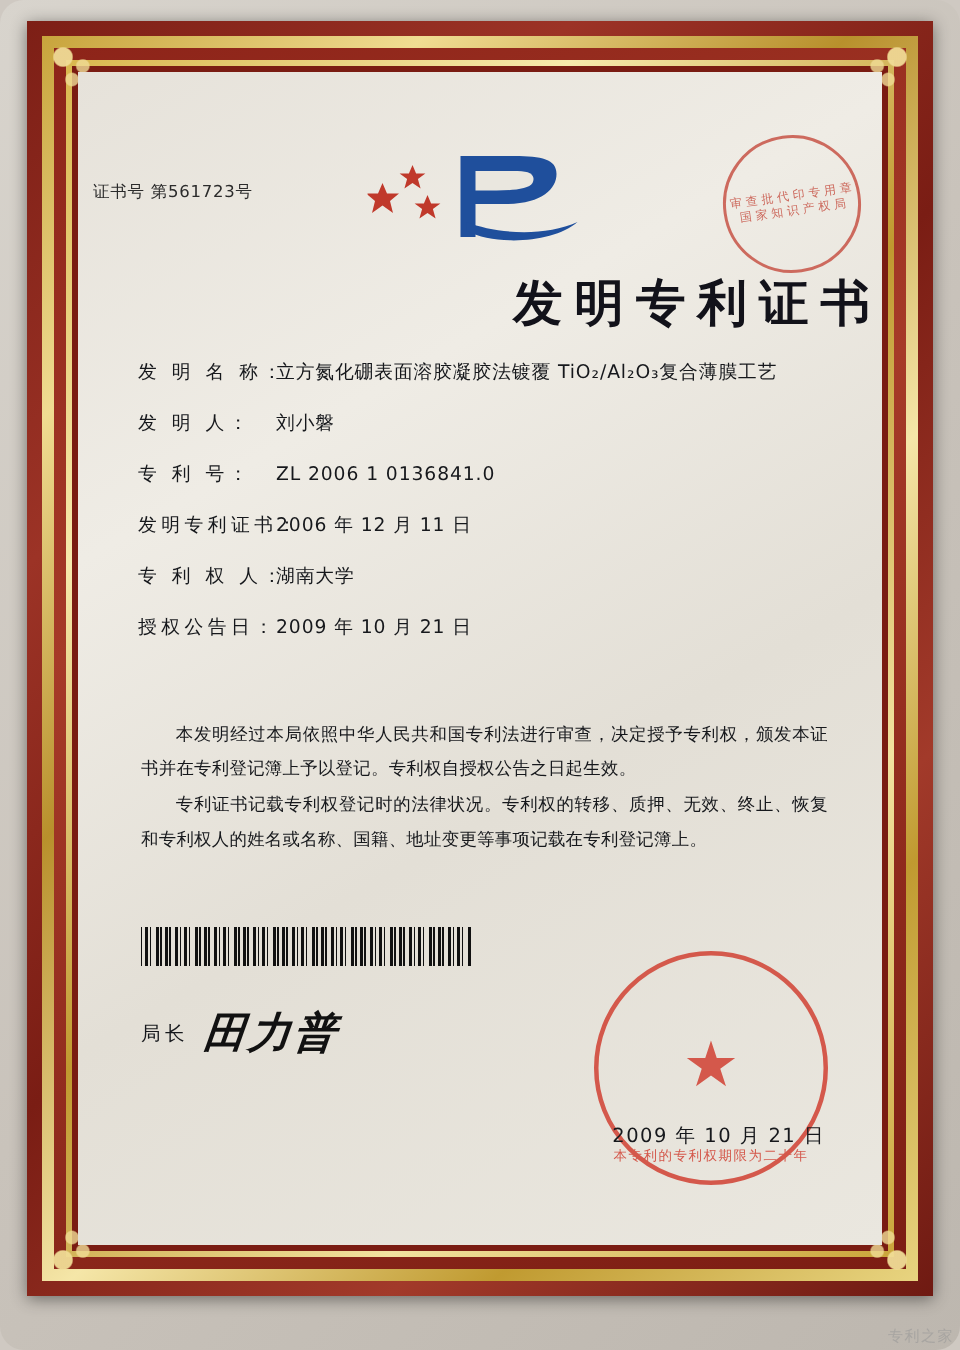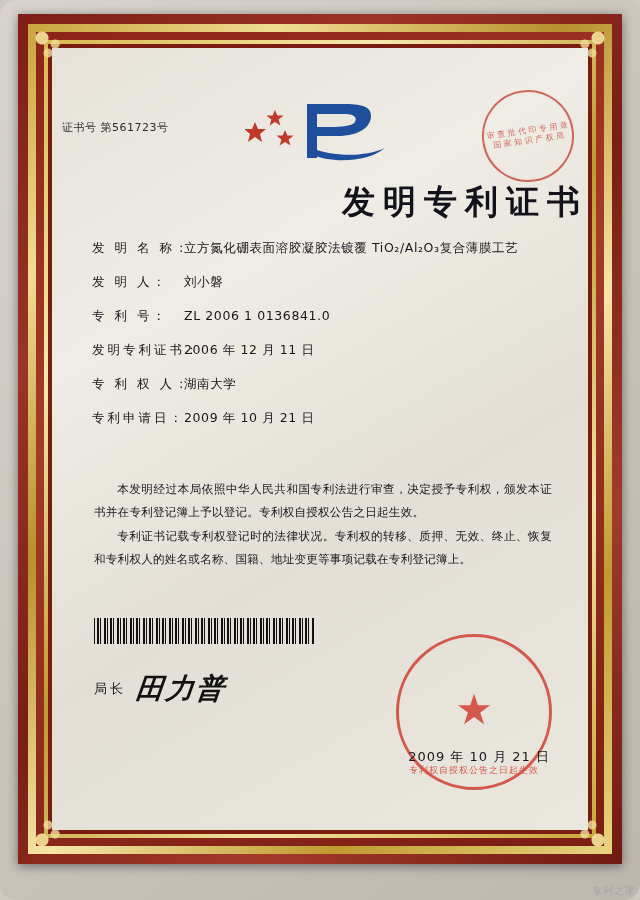--- a/index.html
+++ b/index.html
@@ -183,40 +183,40 @@
       </div>
       <div class="field">
         <span class="lbl">发明专利证书：</span>
         <span class="val">2006 年 12 月 11 日</span>
       </div>
       <div class="field">
         <span class="lbl">专 利 权 人：</span>
         <span class="val">湖南大学</span>
       </div>
       <div class="field">
-        <span class="lbl">专利申请日：</span>
+        <span class="lbl">授权公告日：</span>
         <span class="val">2009 年 10 月 21 日</span>
       </div>
     </div>
 
     <div class="body-text">
       <p>本发明经过本局依照中华人民共和国专利法进行审查，决定授予专利权，颁发本证书并在专利登记簿上予以登记。专利权自授权公告之日起生效。</p>
       <p>专利证书记载专利权登记时的法律状况。专利权的转移、质押、无效、终止、恢复和专利权人的姓名或名称、国籍、地址变更等事项记载在专利登记簿上。</p>
     </div>
 
     <div class="barcode"></div>
 
     <div class="sign-row">
       <span class="sign-label">局长</span>
       <span class="signature">田力普</span>
     </div>
 
     <div class="big-seal">
       <span class="star">★</span>
-      <span class="ring-text">专利权自授权公告之日起生效</span>
+      <span class="ring-text">本专利的专利权期限为二十年</span>
     </div>
 
     <div class="seal-date">2009 年 10 月 21 日</div>
 
   </div>
 
   <div class="watermark">专利之家</div>
 </div>
 
 </body></html>

